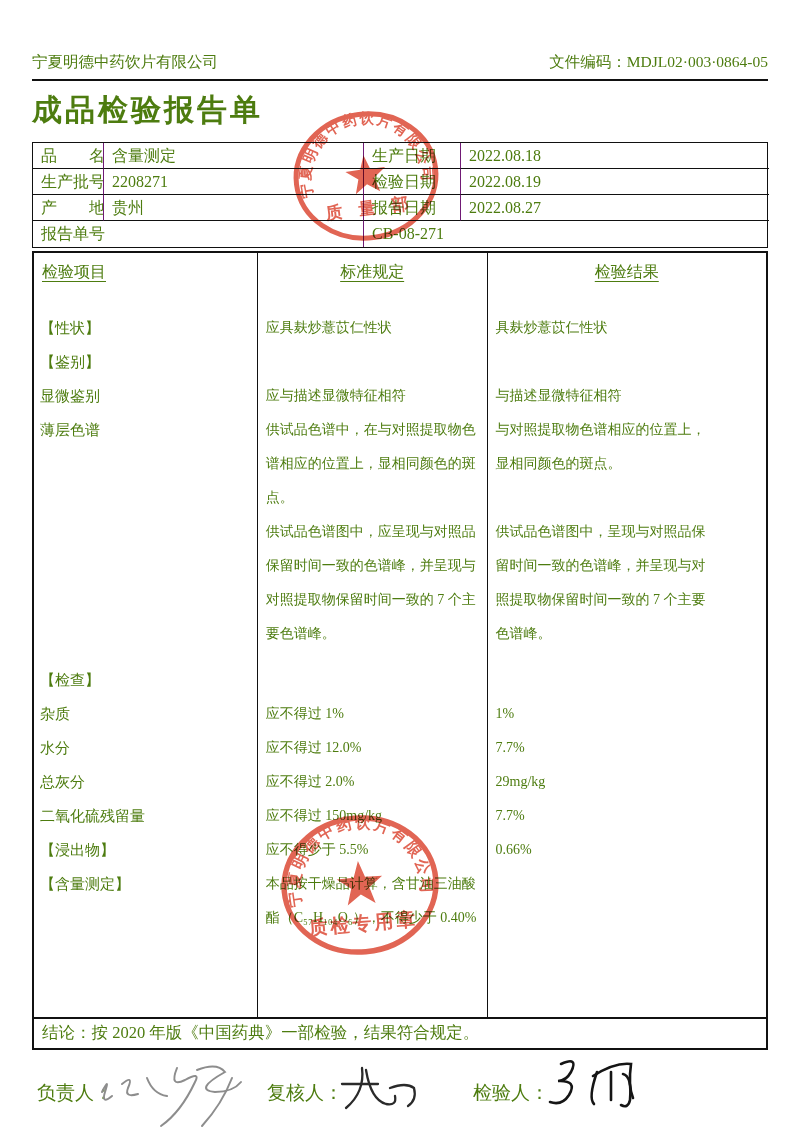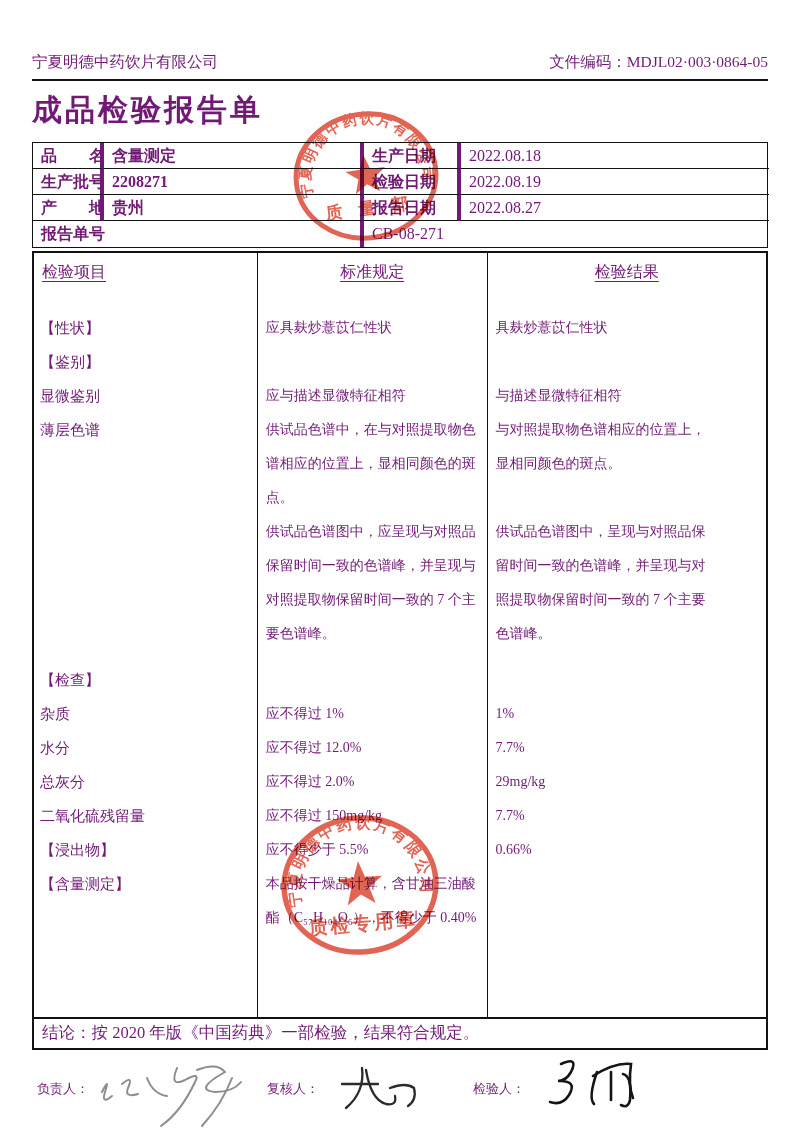--- a/index.html
+++ b/index.html
@@ -1,19 +1,19 @@
 <!DOCTYPE html>
 <html><head>
 <meta charset="utf-8">
 <style>
   * { margin:0; padding:0; box-sizing:border-box; }
   html,body { background:#e9e9e9; }
   .page {
     position:relative; width:800px; height:1131px; background:#ffffff;
-    font-family:"Liberation Serif","DejaVu Serif",serif; color:#701a75;
+    font-family:"Liberation Serif","DejaVu Serif",serif; color:#4d7c0f;
     margin:0 auto; overflow:hidden;
   }
   .content { margin:0 32px; width:736px; }
 
   
   .doc-header {
     padding-top:52px; padding-bottom:6px; display:flex;
     justify-content:space-between; align-items:flex-end;
     border-bottom:2.5px solid #111; font-size:15.5px;
   }
@@ -22,21 +22,21 @@
     text-align:left; font-size:30px; font-weight:bold;
     letter-spacing:3px; margin:9px 0 11px;
   }
 
   
   .info-table {
     display:grid; grid-template-columns:71px 260px 97px 308px;
     grid-auto-rows:26px; border:1.5px solid #111; font-size:16px;
   }
   .info-table > div { line-height:25px; padding-left:8px; overflow:hidden; white-space:nowrap; }
-  .ibr { border-right:4px solid #701a75;font-weight:bold; }
+  .ibr { border-right:1px solid #701a75; }
   .ibb { border-bottom:1px solid #111; }
   .span12 { grid-column:1/3; }
   .span34 { grid-column:3/5; }
 
   
   .main-table { display:flex; border:2px solid #111; height:768px; margin-top:3px; }
   .mcol { height:100%; overflow:hidden; }
   .mcol-item { width:225px; border-right:1px solid #111; }
   .mcol-std  { width:231px; border-right:1px solid #111; }
   .mcol-res  { width:280px; }
@@ -48,21 +48,21 @@
   .mcol-item .tline { font-size:15px; padding-left:6px; }
 
   
   .conclusion-box {
     border:2px solid #111; border-top:none; height:31px; line-height:28px;
     padding-left:8px; font-size:16.5px;
   }
 
   
   .sign-row { position:relative; height:95px; margin-top:4px; }
-  .sign-label { position:absolute; top:26px; font-size:13px; }
+  .sign-label { position:absolute; top:26px; font-size:19px; }
   .sign-label.s0 { left:5px; }
   .sign-label.s1 { left:235px; }
   .sign-label.s2 { left:441px; }
   .sig-svg { position:absolute; }
   .sig0 { left:60px;  top:0px; }
   .sig1 { left:300px; top:4px; }
   .sig2 { left:513px; top:-2px; }
 
   
   .stamp { position:absolute; mix-blend-mode:multiply; opacity:0.88; }

